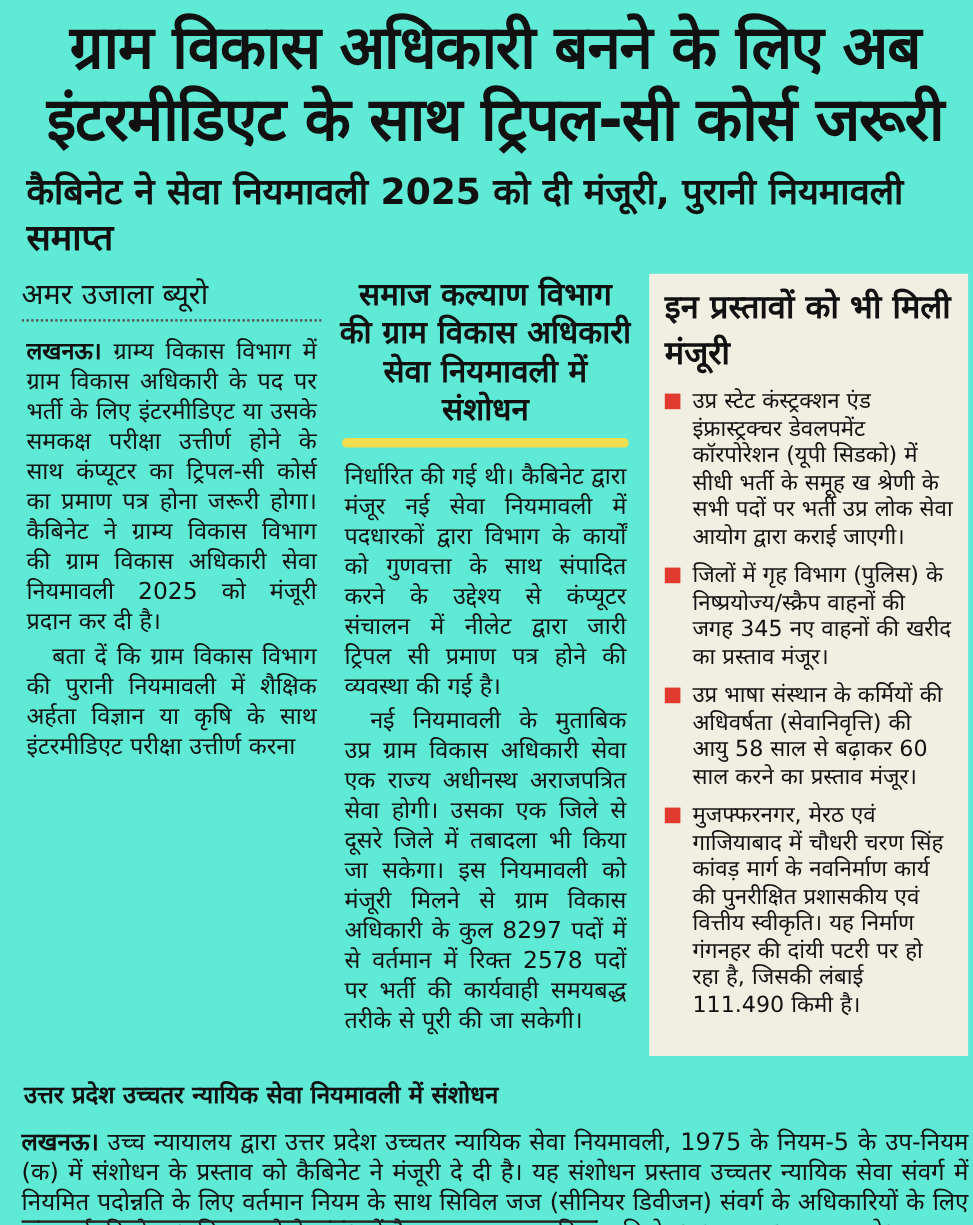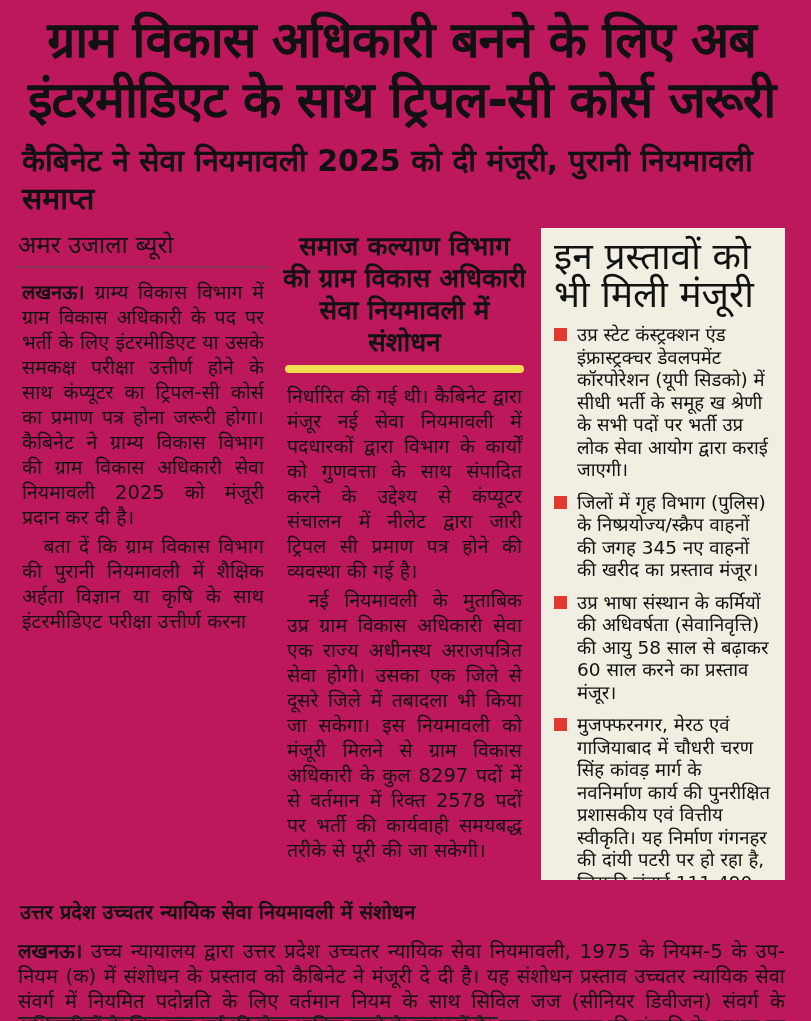--- a/index.html
+++ b/index.html
@@ -4,23 +4,23 @@
 <style>
   :root{
     --bullet-red:#e23a2e;
     --sidebar-bg:#f1efe2;
     --highlight-yellow:#f2de4e;
     --ink:#111111;
   }
   html,body{margin:0;padding:0;background:#e8e8e8;}
   .paper{
     width:811px;height:1021px;box-sizing:border-box;
-    margin:0 auto;background:#be185d;color:var(--ink);
+    margin:0 auto;background:#5eead4;color:var(--ink);
     font-family:"DejaVu Sans",sans-serif;
-    padding:8px 26px 0 18px;overflow:hidden;position:relative;
+    padding:8px 4px 0 18px;overflow:hidden;position:relative;
   }
   
   .headline{
     font-size:50px;line-height:60px;font-weight:700;
     text-align:center;margin:2px 0 10px;letter-spacing:-1px;
   }
   .headline span{display:block;}
   .subheadline{
     font-size:30px;line-height:38px;font-weight:700;
     margin:12px 0 10px 4px;text-align:left;
@@ -45,21 +45,21 @@
   .yellow-bar{
     height:8px;border-radius:4px;background:var(--highlight-yellow);
     margin:7px 2px 11px;
   }
   
   .sidebar{
     background:var(--sidebar-bg);box-sizing:border-box;
     padding:10px 13px 10px 13px;height:652px;overflow:hidden;
   }
   .sidebar-title{
-    font-size:37px;line-height:38px;font-weight:400;margin:0 0 10px;
+    font-size:27px;line-height:38px;font-weight:700;margin:0 0 10px;
   }
   .sidebar-list{list-style:none;margin:0;padding:0;
     display:flex;flex-direction:column;gap:10px;}
   .sidebar-item{display:flex;gap:10px;font-size:18.5px;line-height:22.5px;
     text-align:left;}
   .bullet{
     flex:0 0 auto;width:13px;height:13px;margin-top:4px;
     background:var(--bullet-red);
   }
   

